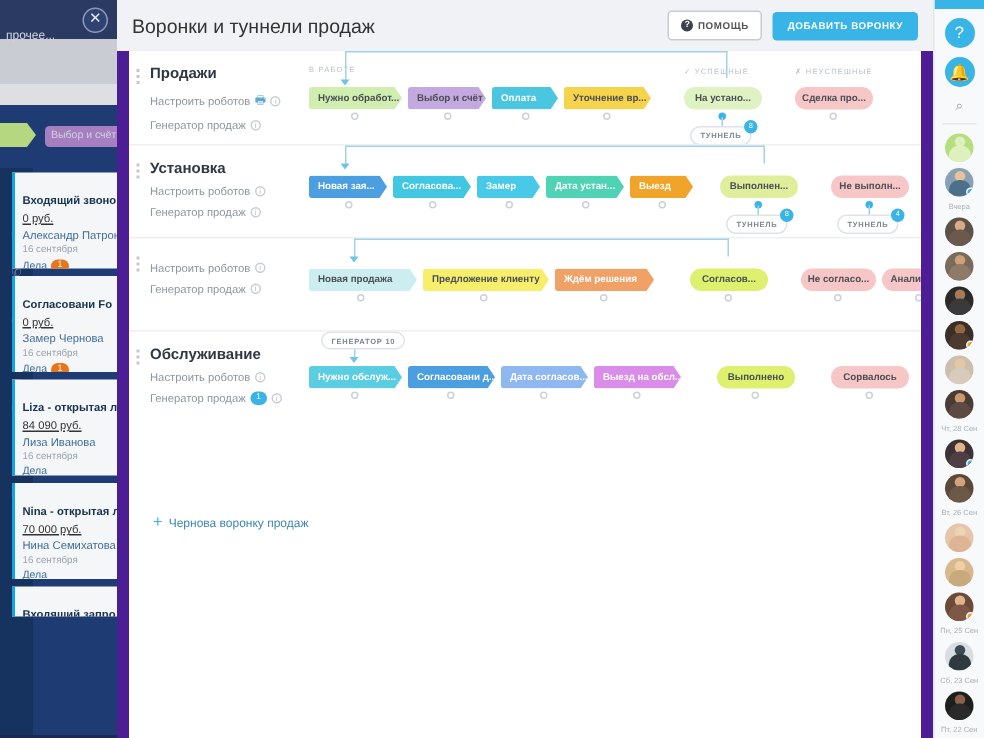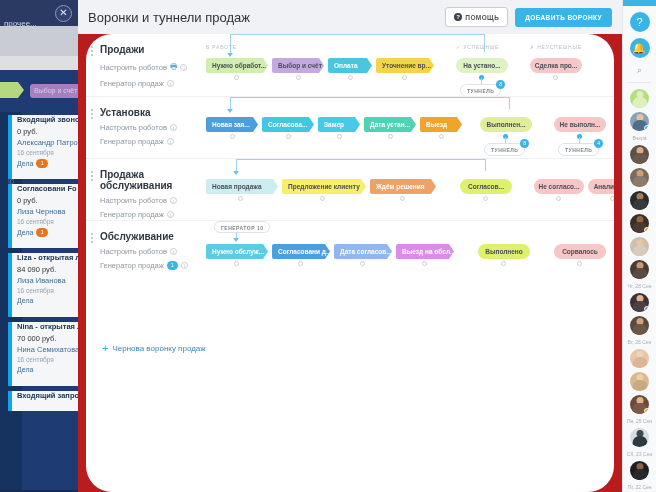--- a/index.html
+++ b/index.html
@@ -37,45 +37,45 @@
     height: 42px; background: #1e3b74; position: relative; overflow: hidden;
   }
   .ghost-stage {
     position: absolute; top: 14px; height: 14px; border-radius: 3px;
     font-size: 7px; color: #cfd2e0; line-height: 14px; padding-left: 4px;
     white-space: nowrap;
   }
   #lp-cards { background: #1e3b74; height: 378px; padding: 3px 0 0 5px; position: relative; }
   .lp-card {
     background: #f4f6f8; margin-bottom: 5px; width: 74px; height: 64px;
-    border-left: 4px solid #0ea5e9; padding: 0 4px 0 5px; overflow: hidden;
+    border-left: 2px solid #0ea5e9; padding: 14px 4px 0 5px; overflow: hidden;
   }
   .lp-card .c-title {
     font-size: 7.5px; font-weight: bold; color: #17334f; white-space: nowrap;
   }
-  .lp-card .c-sum { font-size: 7.5px; color: #333; margin-top: 3px; }
+  .lp-card .c-sum { font-size: 7.5px; color: #333; margin-top: 3px; text-decoration: underline; }
   .lp-card .c-person { font-size: 7.5px; color: #3f6d96; margin-top: 2px; white-space: nowrap; }
   .lp-card .c-date { font-size: 6.5px; color: #99a3ad; margin-top: 2px; }
   .lp-card .c-deals { font-size: 7px; color: #3f6d96; margin-top: 3px; display: flex; align-items: center; gap: 3px;}
   .deal-badge {
     background: #e8751a; color: #fff; font-size: 6px; border-radius: 7px;
     padding: 0 4px; line-height: 9px; height: 9px; display: inline-block;
   }
   
   #lp-rail {
     position: absolute; left: 0; top: 0; width: 22px; height: 100%;
     background: #16325e; z-index: 0;
   }
   .rail-ic {
     color: #5d82bb; font-size: 8px; text-align: center; margin-top: 7px;
   }
   .rail-lbl { color: #41619b; font-size: 5.5px; text-align: center; margin-top: 4px;}
 
   
-  #main { position: absolute; left: 78px; top: 0; right: 34px; height: 492px; background: #b91c1c;}
+  #main { position: absolute; left: 78px; top: 0; right: 34px; height: 492px; background: #4c1d95;}
   #header {
     height: 34px; display: flex; align-items: center; padding: 0 10px;
     background: #f0f2f5;
   }
   #header .page-title { font-size: 13px; color: #333; flex: 1; }
   .btn-help {
     border: 1px solid #c7ccd1; background: #fff; border-radius: 3px;
     font-size: 6.5px; letter-spacing: .4px; color: #555; font-weight: bold;
     padding: 5px 8px; display: flex; align-items: center; gap: 3px;
     margin-right: 7px; cursor: pointer;
@@ -85,21 +85,21 @@
     color: #fff; font-size: 6px; line-height: 8px; text-align: center;
   }
   .btn-add {
     background: #39b4e6; border: none; border-radius: 3px; color: #fff;
     font-size: 6.5px; letter-spacing: .4px; font-weight: bold;
     padding: 6px 10px; cursor: pointer;
   }
 
   #canvas {
     position: absolute; left: 8px; right: 8px; top: 34px; bottom: 0;
-    background: #fff; overflow: hidden; border-radius: 26px;
+    background: #fff; overflow: hidden;
   }
 
   .funnel-row { position: relative; height: 62px; }
   .funnel-row + .funnel-row { border-top: 1px solid #eef0f2; }
   .row-head { position: absolute; left: 14px; top: 10px; width: 105px; }
   .row-grip {
     position: absolute; left: 5px; top: 12px; width: 2px; height: 10px;
     border-left: 2px dotted #c3c9cf;
   }
   .row-title { font-size: 10px; font-weight: bold; color: #2f3740; }
@@ -241,21 +241,21 @@
         <div class="c-person">Александр Патрон</div>
         <div class="c-date">16 сентября</div>
         <div class="c-deals">
           <span>Дела</span>
           <span class="deal-badge">1</span>
         </div>
       </div>
       <div class="lp-card">
         <div class="c-title">Согласовани Fo</div>
         <div class="c-sum">0 руб.</div>
-        <div class="c-person">Лиза Чернова</div>
+        <div class="c-person">Замер Чернова</div>
         <div class="c-date">16 сентября</div>
         <div class="c-deals">
           <span>Дела</span>
           <span class="deal-badge">1</span>
         </div>
       </div>
       <div class="lp-card">
         <div class="c-title">Liza - открытая л</div>
         <div class="c-sum">84 090 руб.</div>
         <div class="c-person">Лиза Иванова</div>
@@ -384,21 +384,20 @@
         <div class="tunnel" style="left:352px;top:46px;">
           <span>ТУННЕЛЬ</span>
           <span class="tn-badge">4</span>
         </div>
       </div>
     </div>
 
     <div class="funnel-row">
       <div class="row-grip"></div>
       <div class="row-head">
-        <div class="row-title">Продажа обслуживания</div>
         <div class="row-sub">
           <span>Настроить роботов</span>
           <span class="info-dot">i</span>
         </div>
         <div class="row-sub">
           <span>Генератор продаж</span>
           <span class="info-dot">i</span>
         </div>
       </div>
       <div class="stages">

